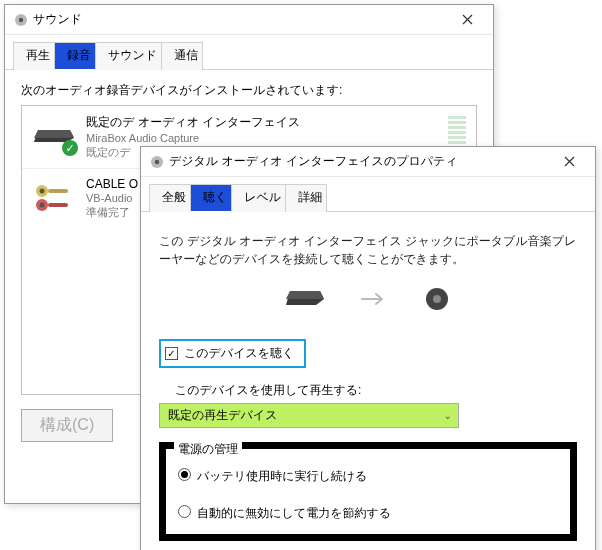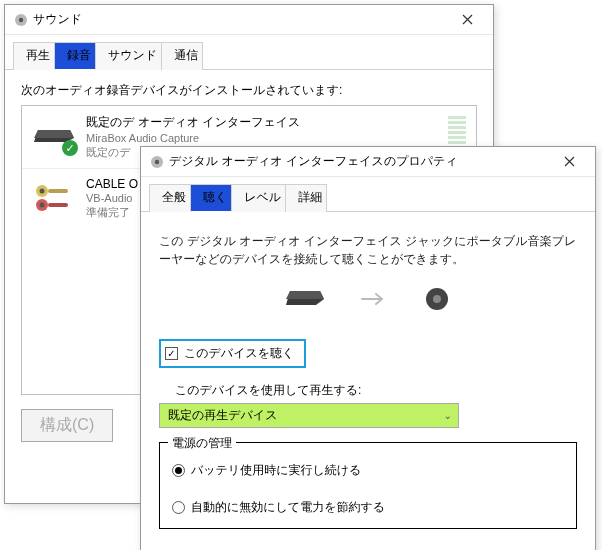--- a/index.html
+++ b/index.html
@@ -115,24 +115,24 @@
     width:13px;height:13px;border:1px solid #555;display:flex;align-items:center;justify-content:center;font-size:10px;line-height:1;
   }
   .field-label { margin:14px 0 4px 16px; }
   .dropdown {
     display:flex; align-items:center; justify-content:space-between;
     border:1px solid #aaa; background:#bef264;
     padding:3px 6px 3px 8px; width:300px;
   }
   .chev { font-size:10px; color:#555; }
   .fieldset {
-    border:1px solid #000000; padding:10px 12px 12px 12px; margin-top:14px;
+    border:7px solid #000000; padding:10px 12px 12px 12px; margin-top:14px;
   }
   .fieldset-legend { background:#fff; position:relative; top:-18px; left:-4px; padding:0 4px; display:inline-block; }
-  .radio-row { display:flex; align-items:center; gap:6px; margin-top:2px; }
+  .radio-row { display:flex; align-items:flex-start; gap:6px; margin-top:2px; }
   .radio-outer {
     width:13px;height:13px;border:1px solid #555;border-radius:50%;display:flex;align-items:center;justify-content:center;
   }
   .radio-inner { width:7px;height:7px;border-radius:50%;background:#000; }
 </style>
 </head>
 <body>
 
 <div class="window" style="left:4px; top:4px; width:490px; height:500px;">
   <div class="titlebar">

